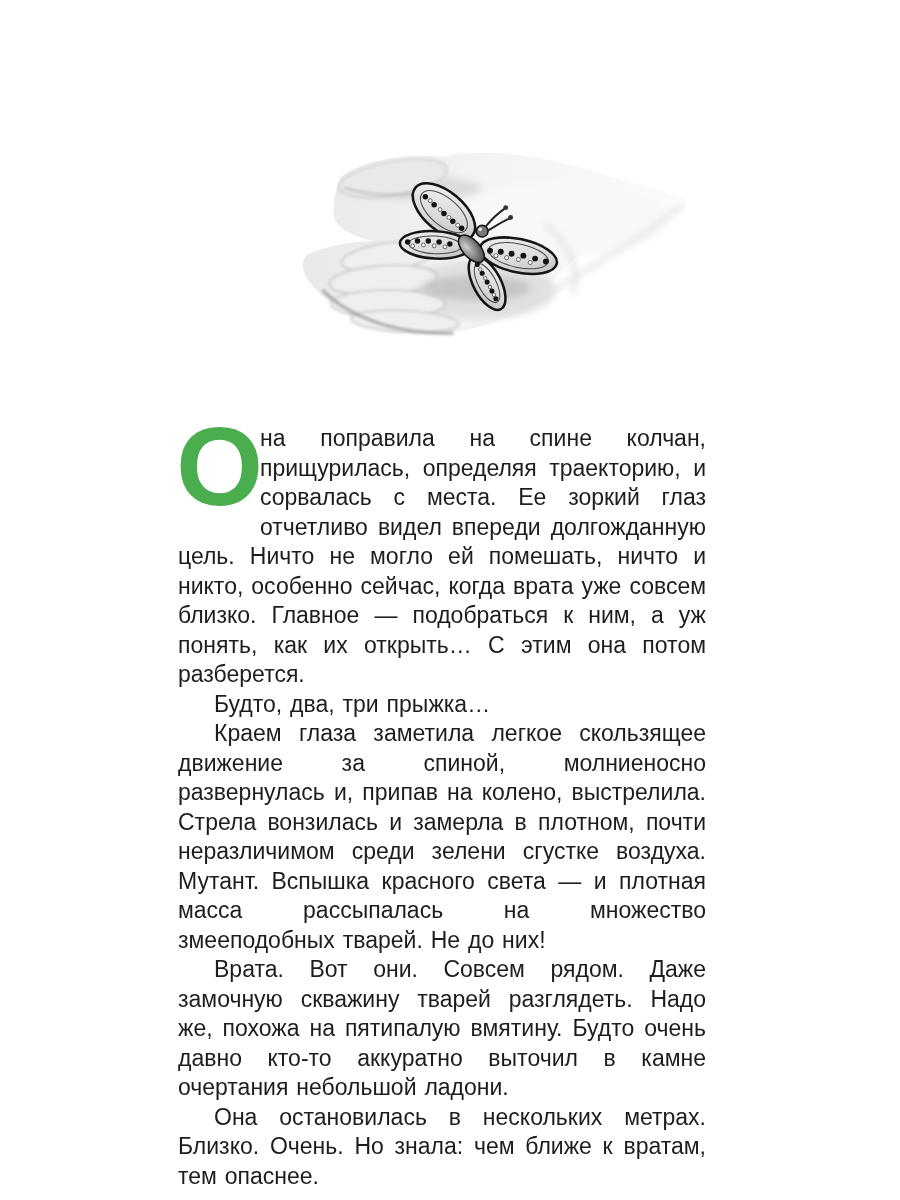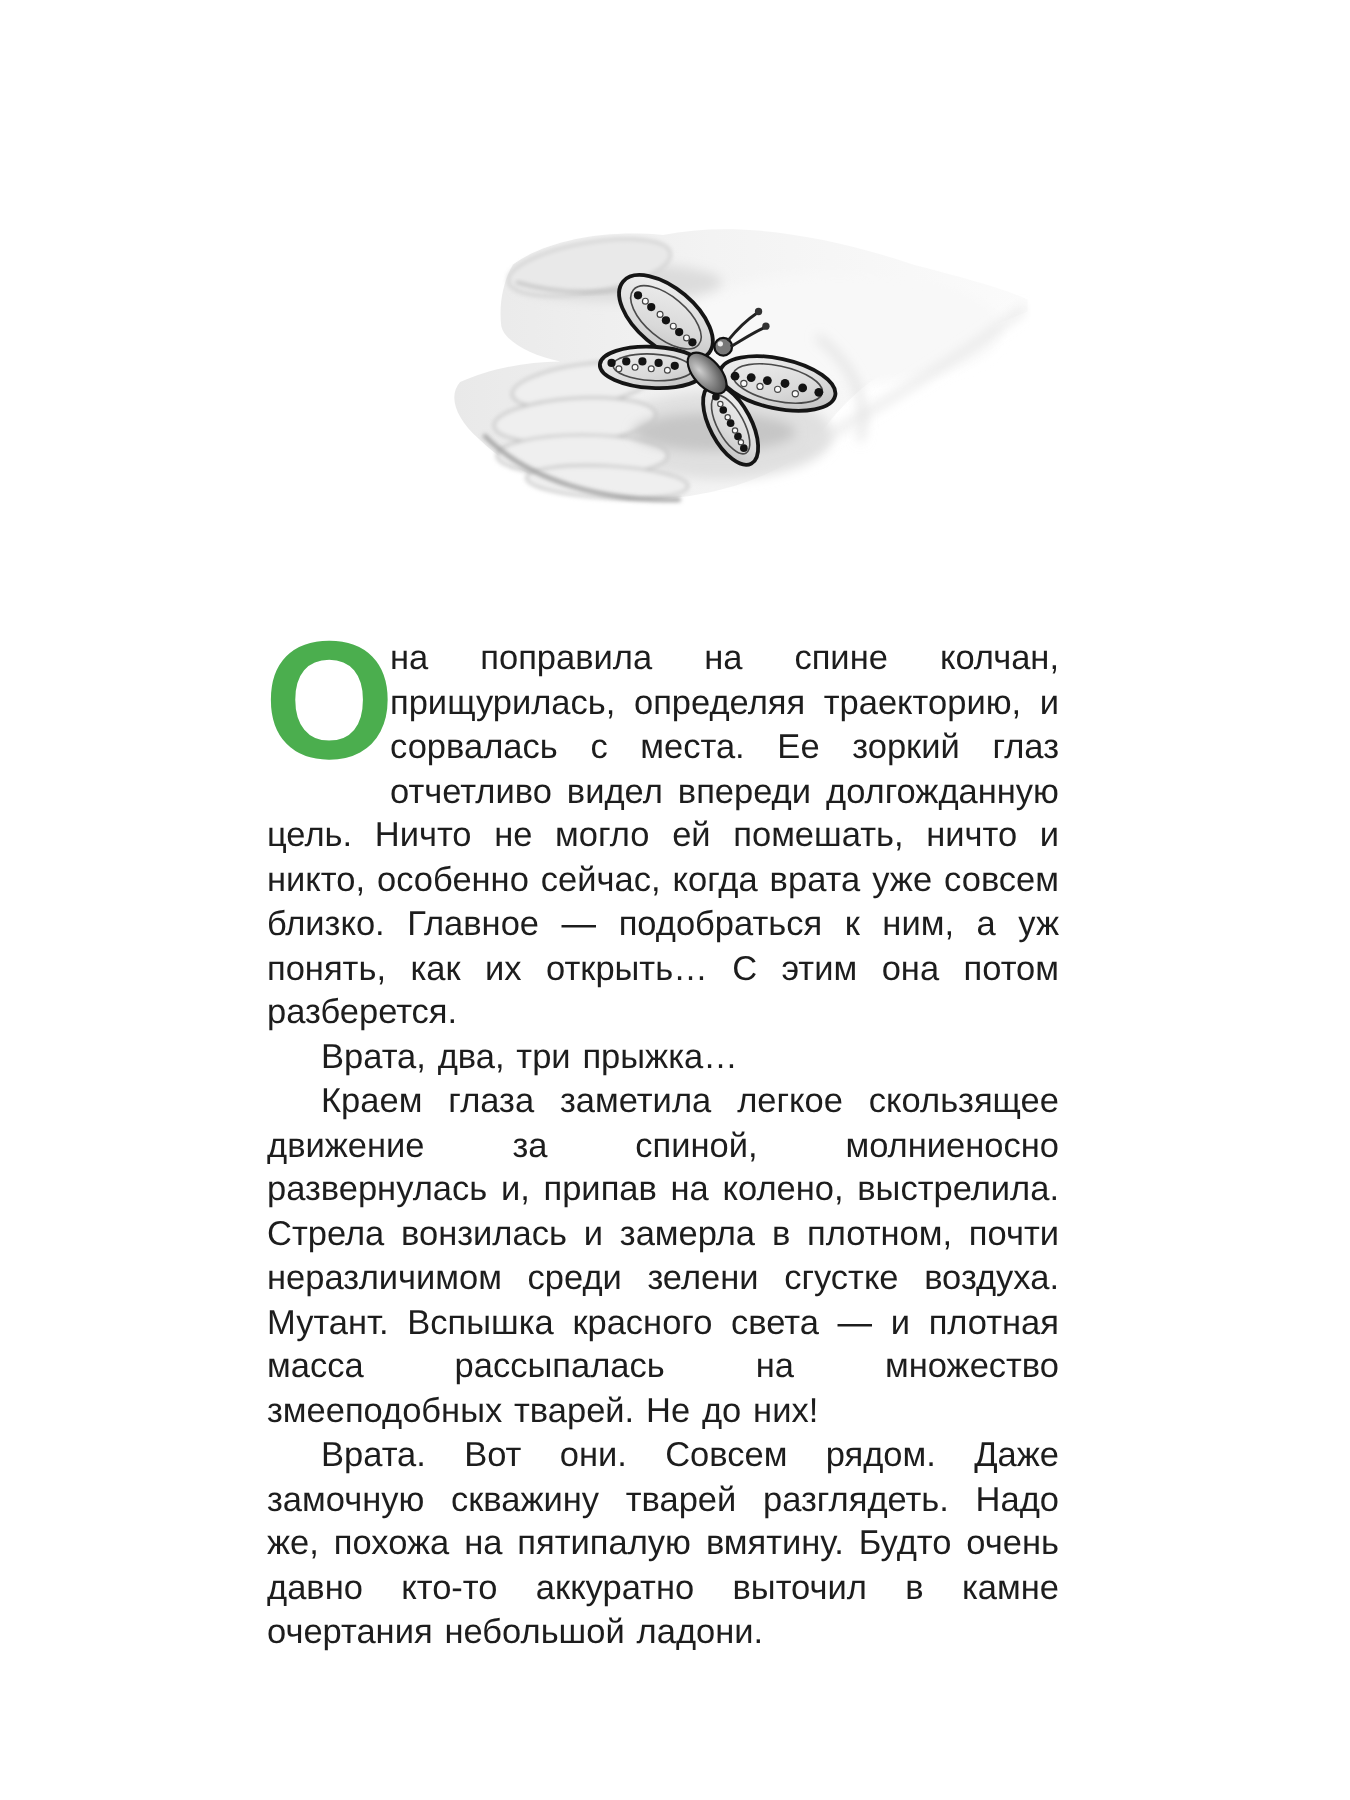--- a/index.html
+++ b/index.html
@@ -186,18 +186,19 @@
         <circle cx="215" cy="78" r="2.5" fill="#333333"></circle>
         <circle cx="220" cy="88" r="2.5" fill="#333333"></circle>
       </g>
     </svg>
   </div>
 
   <div class="textblock">
     <p class="para lead">
       <span class="dropcap" id="dropcap" style="color: rgb(75, 174, 78);">О</span><span>на поправила на спине колчан, прищурилась, определяя траекторию, и сорвалась с места. Ее зоркий глаз отчетливо видел впереди долгожданную цель. Ничто не могло ей помешать, ничто и никто, особенно сейчас, когда врата уже совсем близко. Главное — подобраться к ним, а уж понять, как их открыть… С этим она потом разберется.</span>
     </p>
-    <p class="para indent">Врата, два, три прыжка…</p>
+    <p class="para indent">Будто, два, три прыжка…</p>
     <p class="para indent">Краем глаза заметила легкое скользящее движение за спиной, молниеносно развернулась и, припав на колено, выстрелила. Стрела вонзилась и замерла в плотном, почти неразличимом среди зелени сгустке воздуха. Мутант. Вспышка красного света — и плотная масса рассыпалась на множество змееподобных тварей. Не до них!</p>
     <p class="para indent">Врата. Вот они. Совсем рядом. Даже замочную скважину тварей разглядеть. Надо же, похожа на пятипалую вмятину. Будто очень давно кто-то аккуратно выточил в камне очертания небольшой ладони.</p>
+    <p class="para indent">Она остановилась в нескольких метрах. Близко. Очень. Но знала: чем ближе к вратам, тем опаснее.</p>
   </div>
 
 </div>
 
 </body></html>

